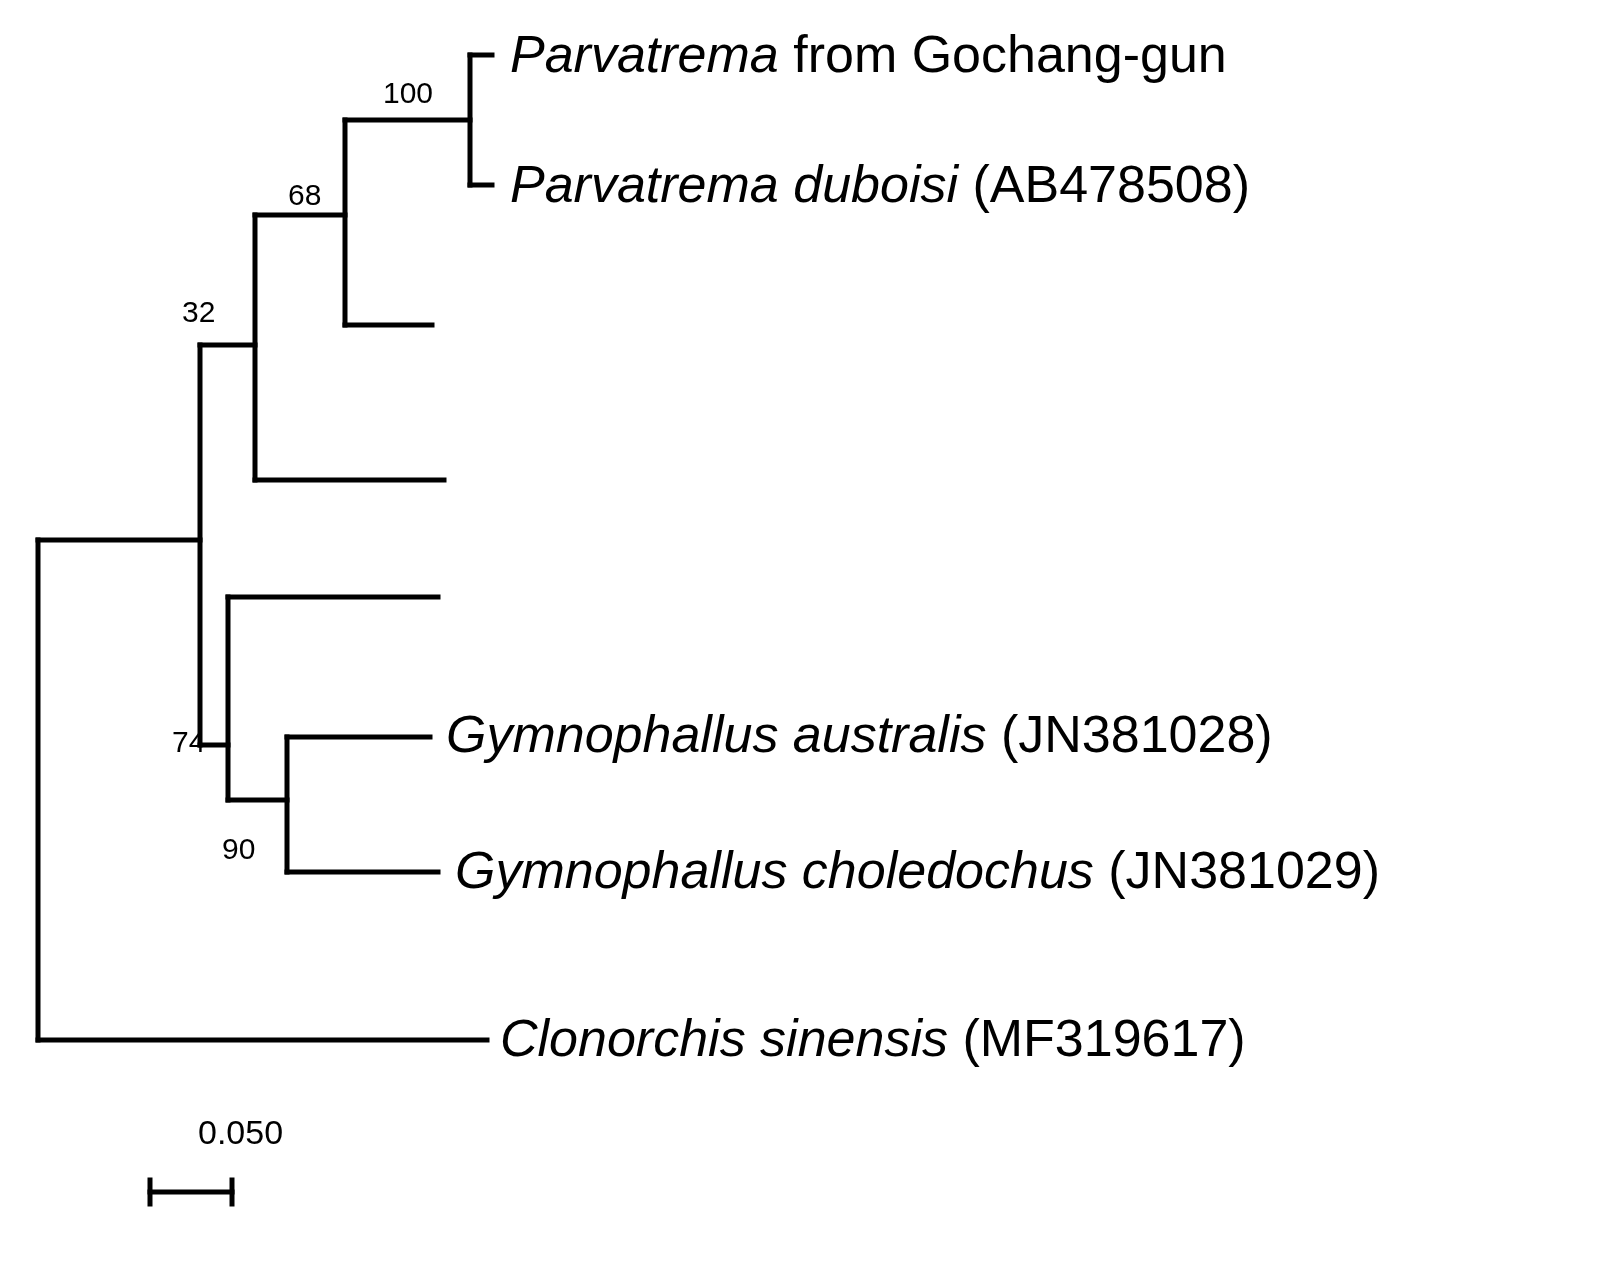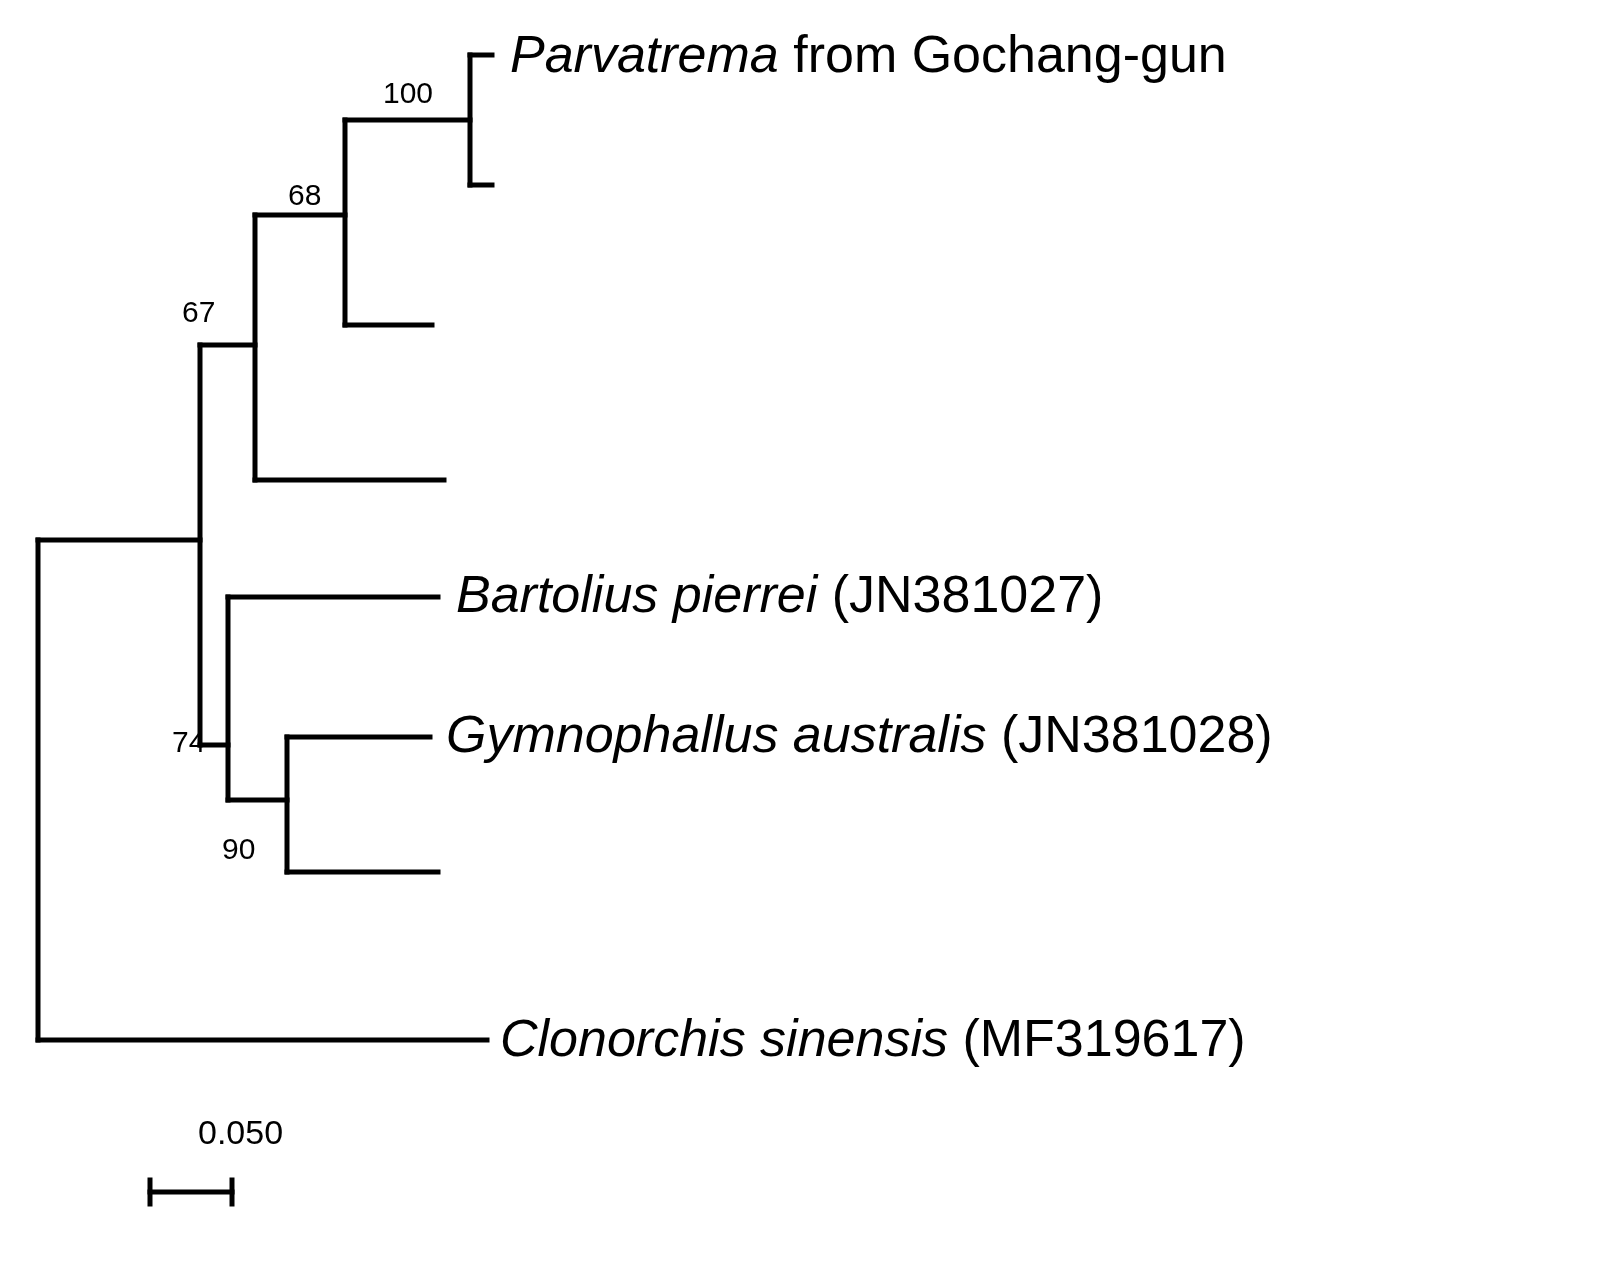--- a/index.html
+++ b/index.html
@@ -103,37 +103,40 @@
       <line x1="150" y1="1192" x2="232" y2="1192" stroke-width="5"></line>
       <line x1="150" y1="1180" x2="150" y2="1204" stroke-width="5"></line>
       <line x1="232" y1="1180" x2="232" y2="1204" stroke-width="5"></line>
     </g>
   </svg>
 
   <div class="taxon-label" style="left:510px; top:28px;">
     <span class="sci">Parvatrema</span><span class="acc"> from Gochang-gun</span>
   </div>
 
+  <div class="taxon-label" style="left:510px; top:158px;">
+    <span class="sci">Parvatrema duboisi</span><span class="acc"> </span><span class="acc">(AB478508)</span>
+  </div>
 
 
 
-  <div class="taxon-label" style="left:456px; top:568px;">
-    <span class="sci">Bartolius pierrei</span><span class="acc"> </span><span class="acc">(JN381027)</span>
-  </div>
 
   <div class="taxon-label" style="left:446px; top:708px;">
     <span class="sci">Gymnophallus australis</span><span class="acc"> </span><span class="acc">(JN381028)</span>
   </div>
 
+  <div class="taxon-label" style="left:455px; top:844px;">
+    <span class="sci">Gymnophallus choledochus</span><span class="acc"> </span><span class="acc">(JN381029)</span>
+  </div>
 
   <div class="taxon-label" style="left:500px; top:1012px;">
     <span class="sci">Clonorchis sinensis</span><span class="acc"> </span><span class="acc">(MF319617)</span>
   </div>
 
   <div class="support-label" style="left:383px; top:78px;">100</div>
   <div class="support-label" style="left:288px; top:180px;">68</div>
-  <div class="support-label" style="left:182px; top:297px;">67</div>
+  <div class="support-label" style="left:182px; top:297px;">32</div>
   <div class="support-label" style="left:172px; top:727px;">74</div>
   <div class="support-label" style="left:222px; top:834px;">90</div>
 
   <div class="scale-label" style="left:150px; top:1115px;">0.050</div>
 
 </div>
 
 </body></html>

